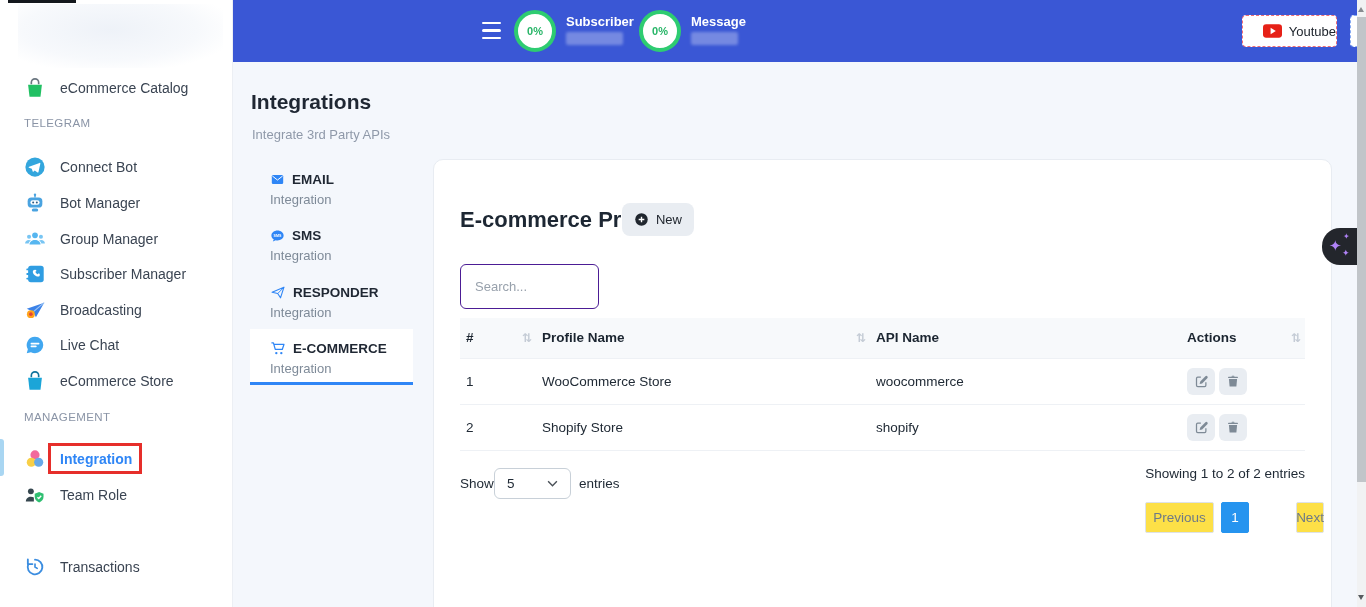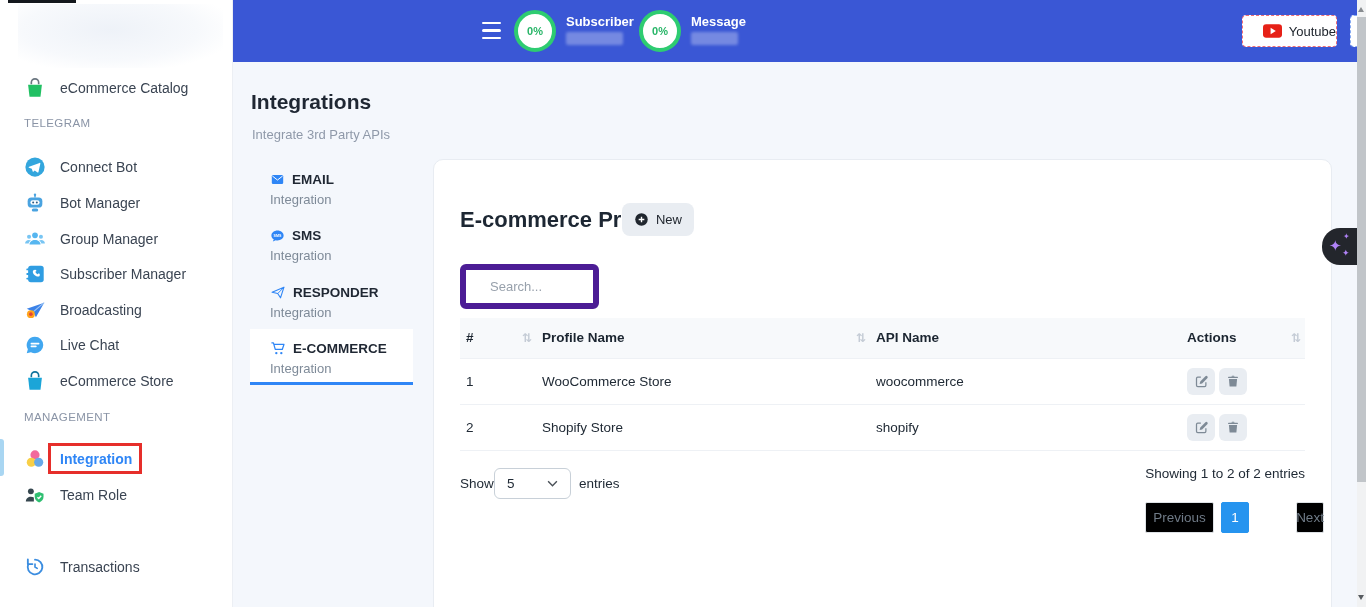--- a/index.html
+++ b/index.html
@@ -41,39 +41,39 @@
   .subnav-item { left:270px; width:150px; cursor:pointer; }
   .subnav-title { display:flex; align-items:center; gap:7px; font-size:13.5px; font-weight:700; color:#1f2733; }
   .subnav-sub { font-size:13px; color:#7e8a98; margin-top:5px; }
   .subnav-active-bg { left:250px; top:329px; width:163px; height:56px; background:#fff; border-bottom:3px solid #2f86f6; }
 
   .card { left:433px; top:159px; width:899px; height:449px; background:#fff; border:1px solid #e8ecf2; border-radius:10px 10px 0 0; }
   .panel-title { left:460px; top:207px; font-size:22px; font-weight:700; color:#1d2733; }
   .new-btn { left:622px; top:203px; width:72px; height:33px; background:#e9edf2; border:none; border-radius:8px;
     display:flex; align-items:center; justify-content:center; gap:7px; font-size:13px; color:#20262e; cursor:pointer;
     font-family:"Liberation Sans","DejaVu Sans",sans-serif; }
-  .search-input { left:460px; top:264px; width:139px; height:45px; border:6px solid #4c1d95; border-radius:6px;
-    padding:0 24px; font-size:13px; color:#3a4452; outline:none; font-family:"Liberation Sans","DejaVu Sans",sans-serif; }
+  .search-input { left:460px; top:264px; width:139px; height:45px; border:1px solid #4c1d95; border-radius:6px;
+    padding:0 14px; font-size:13px; color:#3a4452; outline:none; font-family:"Liberation Sans","DejaVu Sans",sans-serif; }
   .search-input::placeholder { color:#98a1ac; }
 
   .tbl { left:460px; top:318px; width:845px; border-collapse:collapse; table-layout:fixed; font-size:13.5px; }
   .tbl col.c1{width:76px;} .tbl col.c2{width:334px;} .tbl col.c3{width:311px;} .tbl col.c4{width:124px;}
   .tbl th { background:#f7f9fb; height:40px; text-align:left; font-weight:700; color:#1b2530; padding:0 6px; position:relative; }
   .tbl th.center, .tbl td.center { }
   .tbl td { height:46px; color:#212b36; padding:0 6px; border-bottom:1px solid #eef1f5; background:#fff; }
   .tbl tr.hdr th { border-bottom:1px solid #eef1f5; }
   .sort-glyph { position:absolute; right:4px; top:50%; transform:translateY(-50%); color:#c5ccd6; font-size:12px; }
   .act-btn { display:inline-flex; align-items:center; justify-content:center; width:28px; height:27px;
     background:#e9edf2; border:none; border-radius:6px; cursor:pointer; margin-right:4px; }
 
   .ft-text { font-size:13.5px; color:#212b36; }
   .page-size { left:494px; top:468px; width:77px; height:31px; border:1px solid #c8d0d8; border-radius:6px; background:#fff;
     display:flex; align-items:center; font-size:13.5px; color:#212b36; padding:0 12px; cursor:pointer; }
   .page-size .chev { margin-left:auto; }
-  .pg-btn { top:502px; height:31px; background:#000000; border:1px solid #dee2e6; color:#6f7a86; font-size:13.5px;
+  .pg-btn { top:502px; height:31px; background:#fde047; border:1px solid #dee2e6; color:#6f7a86; font-size:13.5px;
     display:flex; align-items:center; justify-content:center; cursor:pointer; border-radius:2px;
     font-family:"Liberation Sans","DejaVu Sans",sans-serif; }
   .pg-btn.active { background:#2694ef; border-color:#2694ef; color:#fff; }
 
   
   .ai-btn { left:1322px; top:228px; width:35px; height:37px; background:#23262c; border-radius:18px 0 0 18px; cursor:pointer; z-index:6; }
   .ai-btn span { position:absolute; color:#b083f7; line-height:1; }
   .sp1 { left:7px; top:10px; font-size:15px; }
   .sp2 { left:21px; top:5px; font-size:8px; }
   .sp3 { left:20px; top:21px; font-size:9px; }

